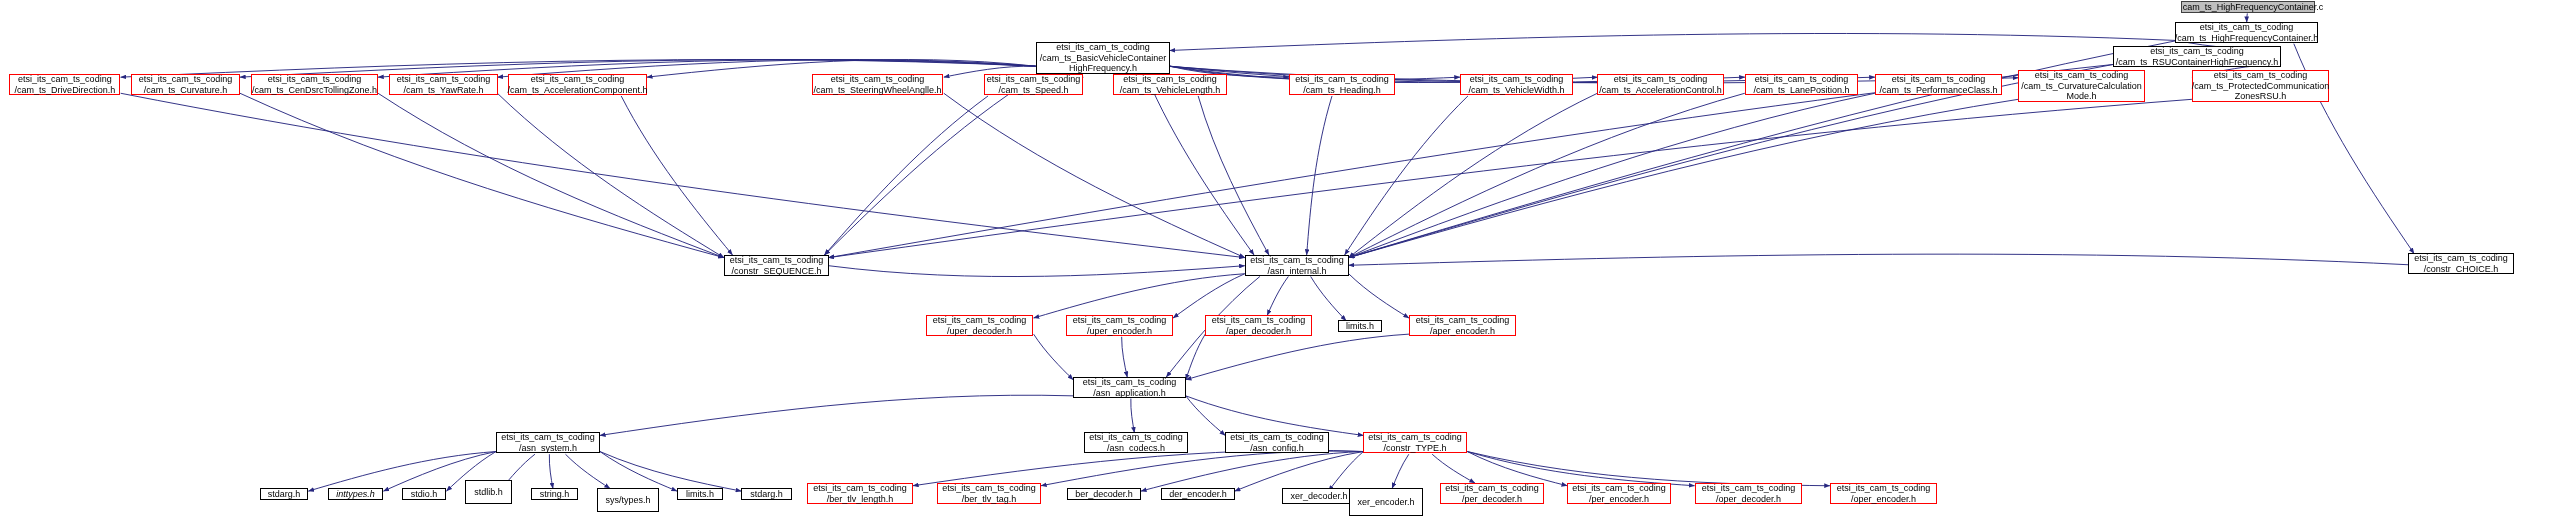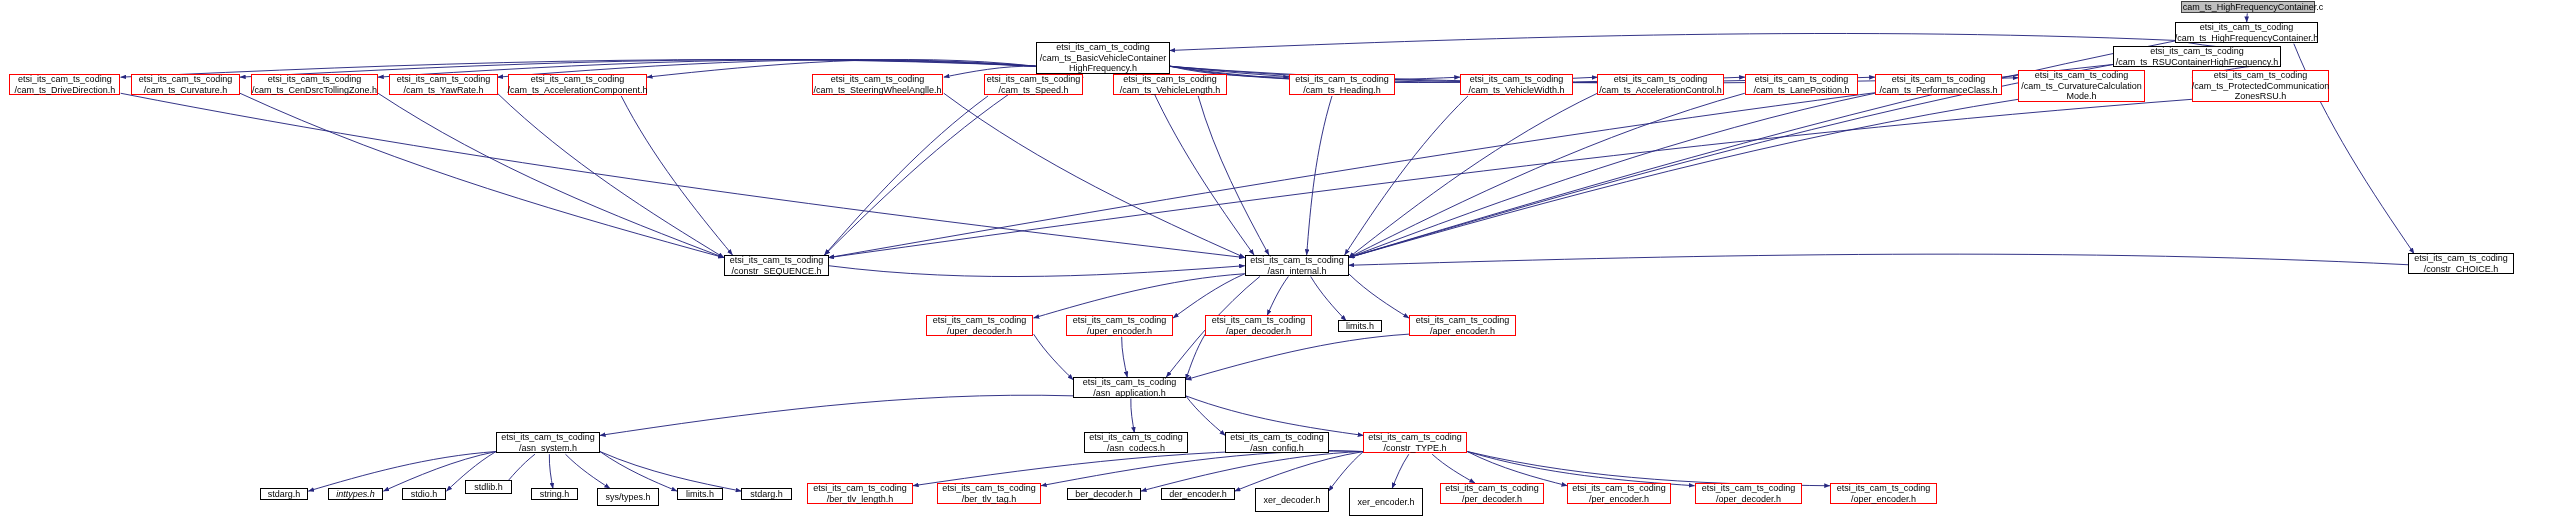--- a/index.html
+++ b/index.html
@@ -201,32 +201,32 @@
 /asn_system.h</span></div>
       <div class="node" style="left: 1084px; top: 432px; width: 104px; height: 21.4px;"><span class="node-label">etsi_its_cam_ts_coding
 /asn_codecs.h</span></div>
       <div class="node" style="left: 1225px; top: 432px; width: 104px; height: 21.4px;"><span class="node-label">etsi_its_cam_ts_coding
 /asn_config.h</span></div>
       <div class="node red" style="left: 1363px; top: 432px; width: 104px; height: 21.4px;"><span class="node-label">etsi_its_cam_ts_coding
 /constr_TYPE.h</span></div>
       <div class="node" style="left: 260px; top: 488px; width: 48px; height: 12px;"><span class="node-label">stdarg.h</span></div>
       <div class="node" style="left: 328px; top: 488px; width: 55px; height: 12px; font-style: italic;"><span class="node-label">inttypes.h</span></div>
       <div class="node" style="left: 402px; top: 488px; width: 44px; height: 12px; align-items: center;"><span class="node-label">stdio.h</span></div>
-      <div class="node" style="left: 465px; top: 480px; width: 47px; height: 14px; text-align: center;"><span class="node-label">stdlib.h</span></div>
+      <div class="node" style="left: 465px; top: 480px; width: 47px; height: 24px; text-align: center;"><span class="node-label">stdlib.h</span></div>
       <div class="node" style="left: 531px; top: 488px; width: 47px; height: 12px;"><span class="node-label">string.h</span></div>
-      <div class="node" style="left: 597px; top: 488px; width: 62px; height: 18px;"><span class="node-label">sys/types.h</span></div>
+      <div class="node" style="left: 597px; top: 488px; width: 62px; height: 24px;"><span class="node-label">sys/types.h</span></div>
       <div class="node" style="left: 677px; top: 488px; width: 46px; height: 12px;"><span class="node-label">limits.h</span></div>
       <div class="node" style="left: 741px; top: 488px; width: 51px; height: 12px;"><span class="node-label">stdarg.h</span></div>
       <div class="node red" style="left: 807px; top: 483px; width: 106px; height: 21.4px;"><span class="node-label">etsi_its_cam_ts_coding
 /ber_tlv_length.h</span></div>
       <div class="node red" style="left: 937px; top: 483px; width: 104px; height: 21.4px;"><span class="node-label">etsi_its_cam_ts_coding
 /ber_tlv_tag.h</span></div>
       <div class="node" style="left: 1067px; top: 488px; width: 74px; height: 12px;"><span class="node-label">ber_decoder.h</span></div>
       <div class="node" style="left: 1161px; top: 488px; width: 74px; height: 12px;"><span class="node-label">der_encoder.h</span></div>
-      <div class="node" style="left: 1255px; top: 488px; width: 74px; height: 24px;"><span class="node-label">xer_decoder.h</span></div>
+      <div class="node" style="left: 1282px; top: 488px; width: 74px; height: 16px;"><span class="node-label">xer_decoder.h</span></div>
       <div class="node" style="left: 1349px; top: 488px; width: 74px; height: 28px;"><span class="node-label">xer_encoder.h</span></div>
       <div class="node red" style="left: 1440px; top: 483px; width: 104px; height: 21.4px;"><span class="node-label">etsi_its_cam_ts_coding
 /per_decoder.h</span></div>
       <div class="node red" style="left: 1567px; top: 483px; width: 104px; height: 21.4px;"><span class="node-label">etsi_its_cam_ts_coding
 /per_encoder.h</span></div>
       <div class="node red" style="left: 1695px; top: 483px; width: 107px; height: 21.4px;"><span class="node-label">etsi_its_cam_ts_coding
 /oper_decoder.h</span></div>
       <div class="node red" style="left: 1830px; top: 483px; width: 107px; height: 21.4px;"><span class="node-label">etsi_its_cam_ts_coding
 /oper_encoder.h</span></div>
     </div>

